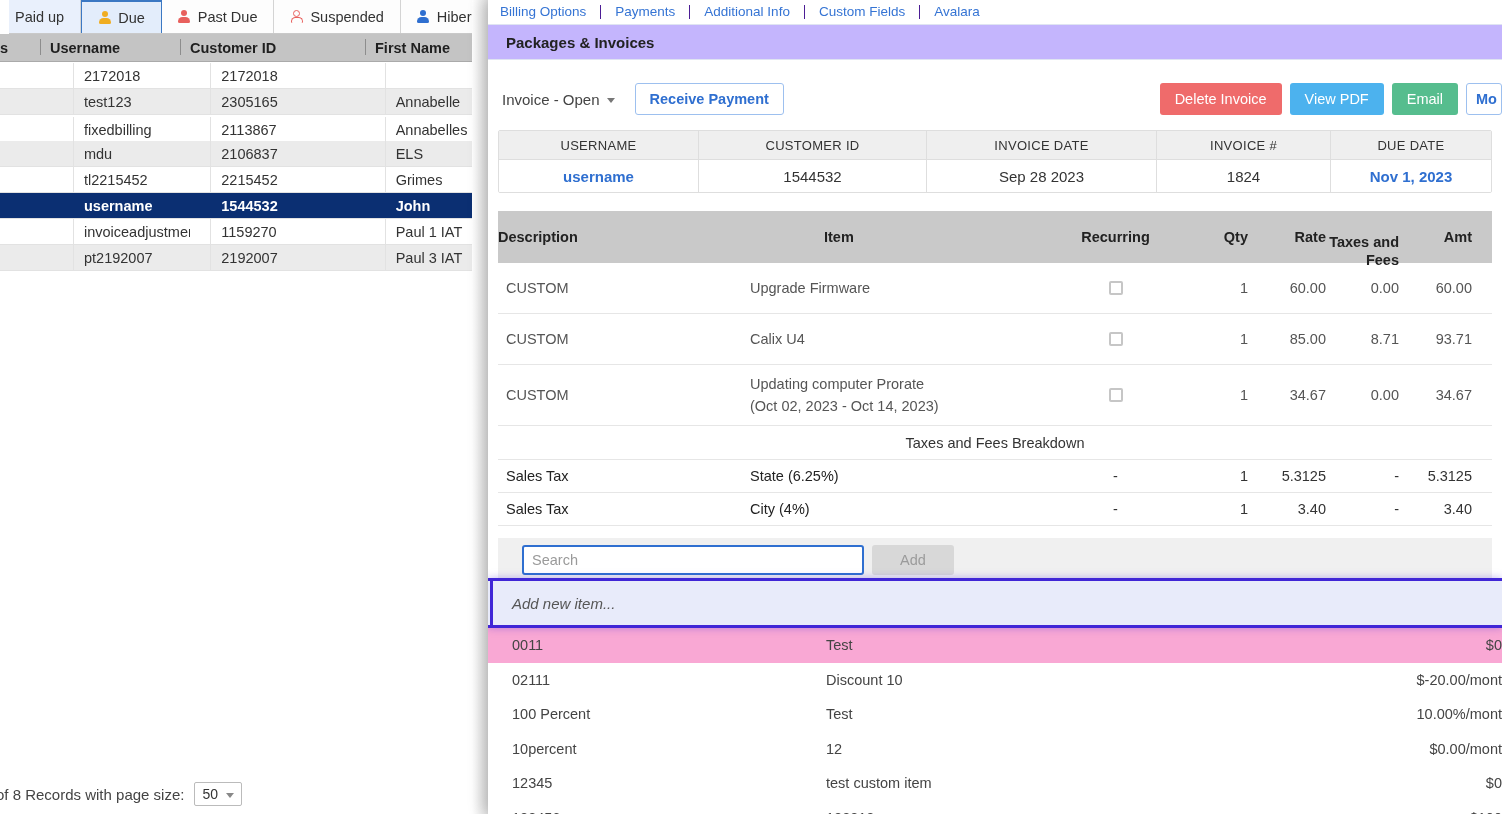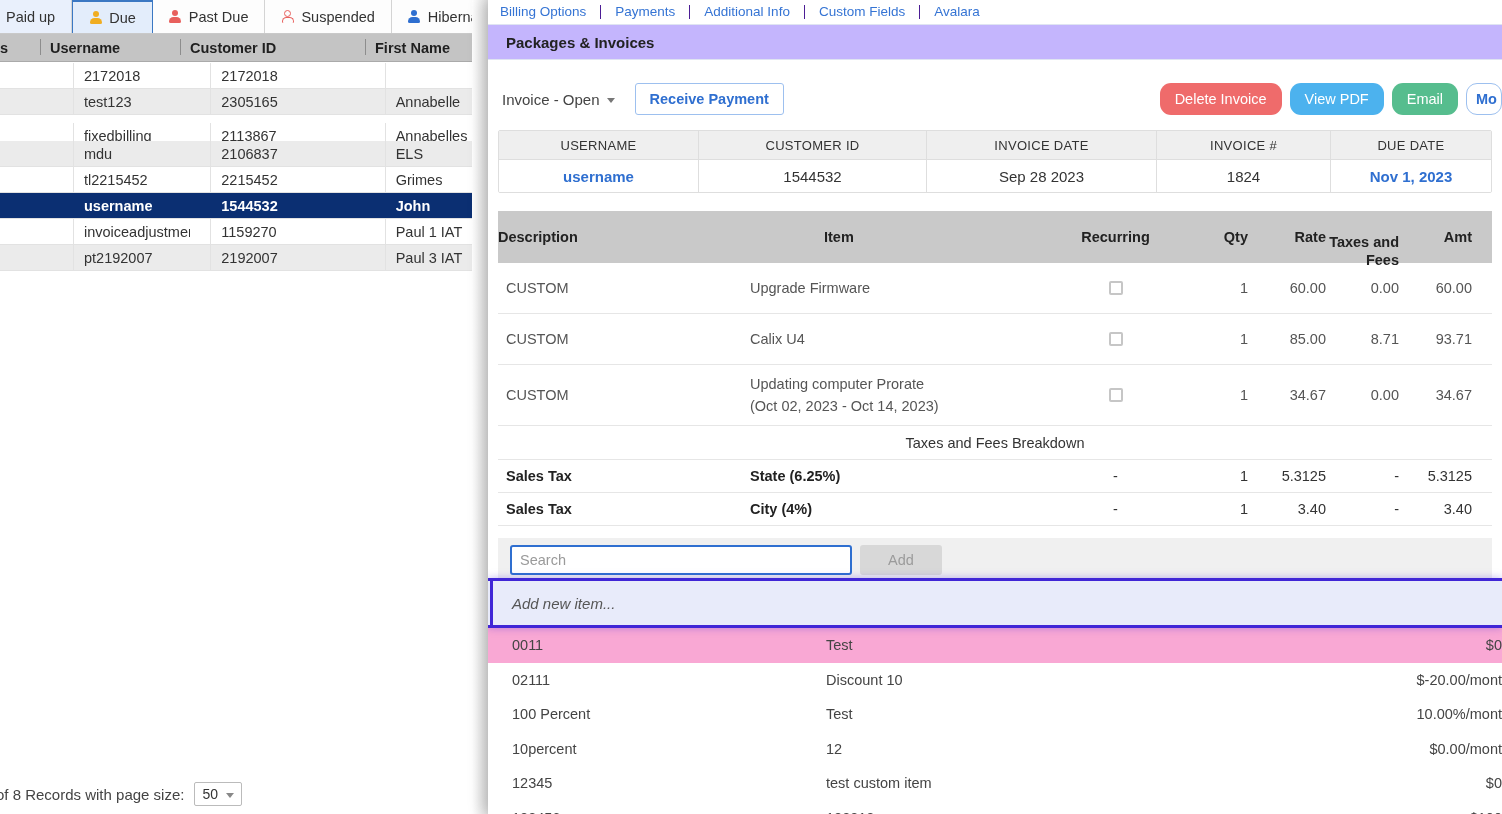--- a/index.html
+++ b/index.html
@@ -16,21 +16,21 @@
   
   #left-panel {
     position: absolute; left: 0; top: 0;
     width: 488px; height: 814px;
     background: #ffffff;
     overflow: hidden;
   }
 
   
   #status-tabs {
-    position: absolute; left: 0; top: 0;
+    position: absolute; left: 9px; top: 0;
     height: 34px; width: 488px;
     display: flex; align-items: stretch;
     background: #fbfbfb;
     border-bottom: 1px solid #c9c9c9;
   }
   .stab {
     display: flex; align-items: center; justify-content: center;
     gap: 7px;
     padding: 0 16px;
     font-size: 14.5px;
@@ -184,21 +184,21 @@
     background: #ffffff;
     color: #2f6fd0; font-size: 14.5px; font-weight: bold;
     display: flex; align-items: center; cursor: pointer;
   }
   #right-actions {
     margin-left: auto; display: flex; align-items: center; gap: 8px;
     padding-right: 0;
   }
   .abtn {
     height: 32px; padding: 0 15px;
-    border-radius: 11px; border: none;
+    border-radius: 3px; border: none;
     display: flex; align-items: center; justify-content: center;
     font-size: 14.5px; color: #ffffff; cursor: pointer; white-space: nowrap;
   }
   .abtn.red { background: #ef6b6b; }
   .abtn.blue { background: #4cb2ee; }
   .abtn.green { background: #56bd8e; }
   .abtn.outline {
     background: #ffffff; color: #2f6fd0;
     border: 1px solid #9dc0ef; font-weight: bold;
     overflow: hidden; width: 36px; padding: 0 0 0 9px; justify-content: flex-start;
@@ -242,21 +242,21 @@
   }
   .ih { height: 100%; display: flex; align-items: center; }
   .irow {
     display: flex; align-items: center;
     border-bottom: 1px solid #e6e6e6;
     font-size: 14.5px; color: #555;
     min-height: 51px;
   }
   .irow.tall { min-height: 61px; }
   .irow.tax { color: #333; min-height: 33px; }
-  .irow.tax .ic.item, .irow.tax .ic.desc { font-weight: bold; color: #222; }
+  .irow.tax .ic.item, .irow.tax .ic.desc { font-weight: normal; color: #222; }
   .ic { display: flex; align-items: center; }
   .ic.item { width: 252px; padding-left: 8px; }
   .ic.desc { width: 318px; }
   .ic.rec  { width: 95px; justify-content: center; }
   .ic.qty  { width: 85px; justify-content: flex-end; }
   .ic.rate { width: 78px; justify-content: flex-end; }
   .ic.taxes{ width: 73px; justify-content: flex-end; }
   .ic.amt  { width: 73px; justify-content: flex-end; padding-right: 0px; }
   .ih.item { width: 252px; padding-left: 8px; }
   .ih.desc { width: 318px; }
@@ -276,21 +276,21 @@
     height: 34px; font-size: 14.5px; color: #333;
     border-bottom: 1px solid #e6e6e6;
   }
 
   
   #add-area {
     margin: 12px 10px 0 10px;
     background: #f0f0f0;
     height: 44px;
     display: flex; align-items: center;
-    padding-left: 12px; gap: 8px;
+    padding-left: 24px; gap: 8px;
   }
   #item-search-input {
     width: 342px; height: 30px;
     border: 2px solid #2f6fd0; border-radius: 3px;
     background: #ffffff;
     font-size: 14.5px; color: #333;
     padding: 0 8px;
     font-family: "Liberation Sans", sans-serif;
     outline: none;
   }
@@ -390,21 +390,21 @@
           <div class="gc c1 sep">2172018</div>
           <div class="gc c2 sep">2172018</div>
           <div class="gc c3 sep"></div>
         </div>
         <div class="grow even" style="top: 89px;">
           <div class="gc c0"></div>
           <div class="gc c1 sep">test123</div>
           <div class="gc c2 sep">2305165</div>
           <div class="gc c3 sep">Annabelle</div>
         </div>
-        <div class="grow odd" style="top: 123px;">
+        <div class="grow odd" style="top: 117px;">
           <div class="gc c0"></div>
           <div class="gc c1 sep">fixedbilling</div>
           <div class="gc c2 sep">2113867</div>
           <div class="gc c3 sep">Annabelles</div>
         </div>
         <div class="grow even" style="top: 141px;">
           <div class="gc c0"></div>
           <div class="gc c1 sep">mdu</div>
           <div class="gc c2 sep">2106837</div>
           <div class="gc c3 sep">ELS</div>

